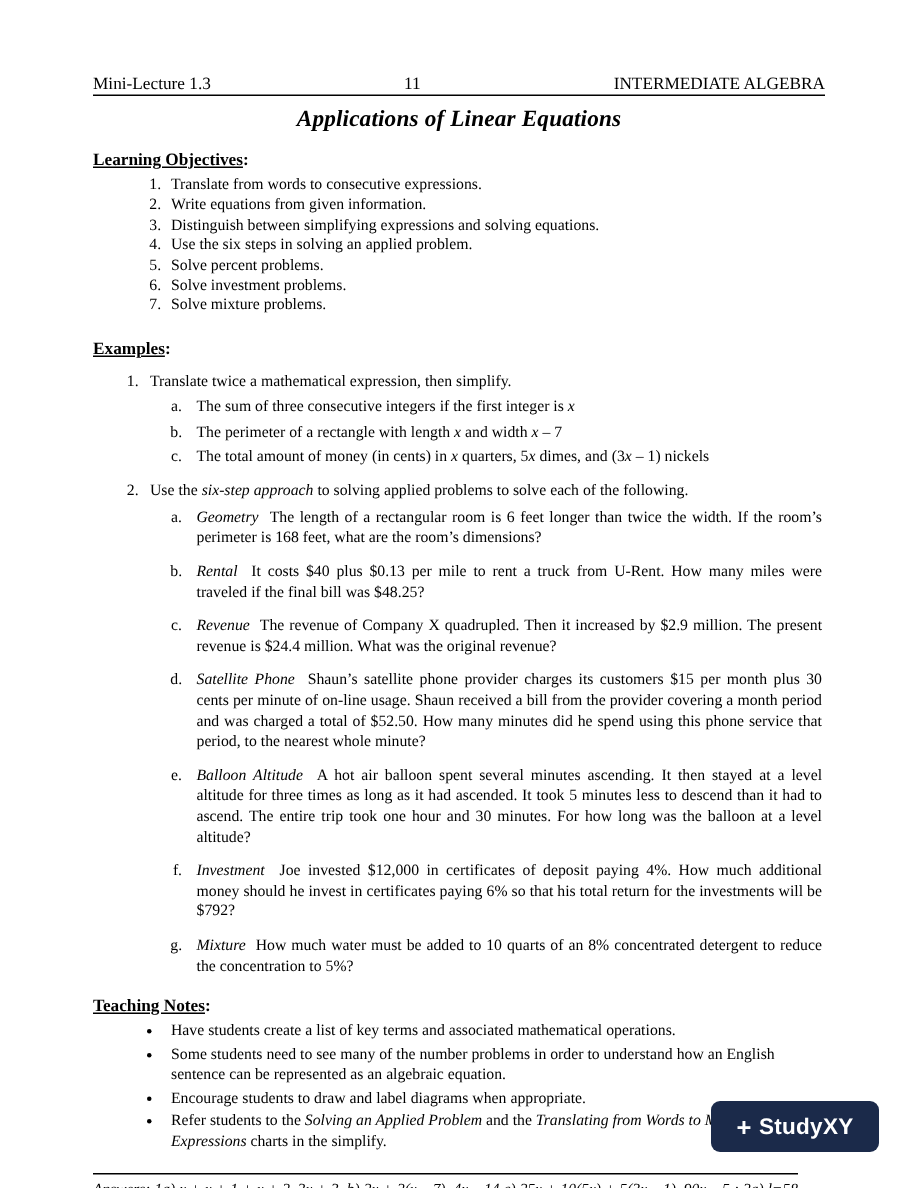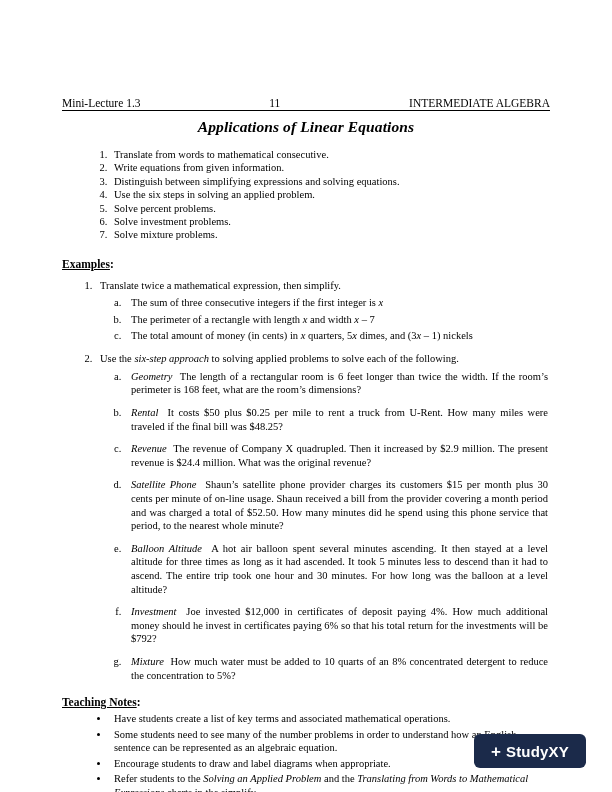--- a/index.html
+++ b/index.html
@@ -28,21 +28,21 @@
     display: flex;
     justify-content: space-between;
     align-items: baseline;
     font-size: 11.5px;
     border-bottom: 1px solid #000;
     padding-bottom: 1px;
     margin-bottom: 7px;
   }
   .header .left { text-align: left; }
   .header .center { text-align: center; flex: 0 0 auto; }
-  .header .right { text-align: center; margin-top: 47px; }
+  .header .right { text-align: center; }
 
   h1.doc-title {
     font-size: 15.5px;
     font-weight: bold;
     text-align: center;
     margin: 6px 0 12px 0;
     letter-spacing: 0.1px;
     font-style: italic;
   }
   .section-head {
@@ -151,23 +151,26 @@
 <div class="page">
 
   <div class="header">
     <div class="left">Mini-Lecture 1.3</div>
     <div class="center">11</div>
     <div class="right">INTERMEDIATE ALGEBRA</div>
   </div>
 
   <h1 class="doc-title">Applications of Linear Equations</h1>
 
+  <div class="section-head">
+    <span class="u">Learning Objectives</span><span>:</span>
+  </div>
 
   <ol class="objectives">
-    <li>Translate from words to mathematical consecutive.</li>
+    <li>Translate from words to consecutive expressions.</li>
     <li>Write equations from given information.</li>
     <li>Distinguish between simplifying expressions and solving equations.</li>
     <li>Use the six steps in solving an applied problem.</li>
     <li>Solve percent problems.</li>
     <li>Solve investment problems.</li>
     <li>Solve mixture problems.</li>
   </ol>
 
   <div class="section-head examples-head">
     <span class="u">Examples</span><span>:</span>
@@ -179,21 +182,21 @@
       <ol class="alpha">
         <li>The sum of three consecutive integers if the first integer is <i>x</i></li>
         <li>The perimeter of a rectangle with length <i>x</i> and width <i>x</i> – 7</li>
         <li>The total amount of money (in cents) in <i>x</i> quarters, 5<i>x</i> dimes, and (3<i>x</i> – 1) nickels</li>
       </ol>
     </li>
     <li>
       <span><span>Use the </span><i>six-step approach</i><span> to solving applied problems to solve each of the following.</span></span>
       <ol class="alpha spaced">
         <li><span class="bi">Geometry</span>&nbsp;&nbsp;<span>The length of a rectangular room is 6 feet longer than twice the width.  If the room’s perimeter is 168 feet, what are the room’s dimensions?</span></li>
-        <li><span class="bi">Rental</span>&nbsp;&nbsp;<span>It costs $50 plus $0.25 per mile to rent a truck from U-Rent.  How many miles were traveled if the final bill was $48.25?</span></li>
+        <li><span class="bi">Rental</span>&nbsp;&nbsp;<span>It costs $40 plus $0.13 per mile to rent a truck from U-Rent.  How many miles were traveled if the final bill was $48.25?</span></li>
         <li><span class="bi">Revenue</span>&nbsp;&nbsp;<span>The revenue of Company X quadrupled.  Then it increased by $2.9 million.  The present revenue is $24.4 million.  What was the original revenue?</span></li>
         <li><span class="bi">Satellite Phone</span>&nbsp;&nbsp;<span>Shaun’s satellite phone provider charges its customers $15 per month plus 30 cents per minute of on-line usage.  Shaun received a bill from the provider covering a month period and was charged a total of $52.50.  How many minutes did he spend using this phone service that period, to the nearest whole minute?</span></li>
         <li><span class="bi">Balloon Altitude</span>&nbsp;&nbsp;<span>A hot air balloon spent several minutes ascending.  It then stayed at a level altitude for three times as long as it had ascended.  It took 5 minutes less to descend than it had to ascend.  The entire trip took one hour and 30 minutes.  For how long was the balloon at a level altitude?</span></li>
         <li><span class="bi">Investment</span>&nbsp;&nbsp;<span>Joe invested $12,000 in certificates of deposit paying 4%.  How much additional money should he invest in certificates paying 6% so that his total return for the investments will be $792?</span></li>
         <li><span class="bi">Mixture</span>&nbsp;&nbsp;<span>How much water must be added to 10 quarts of  an 8% concentrated detergent to reduce the concentration to 5%?</span></li>
       </ol>
     </li>
   </ol>
 
   <div class="section-head teaching-head">

